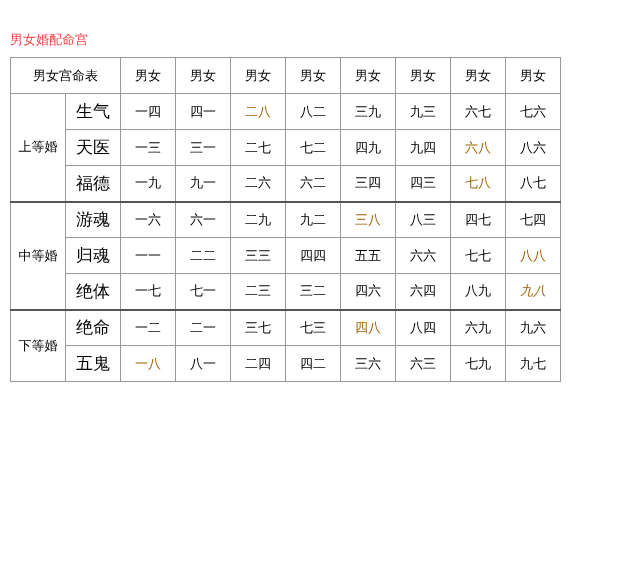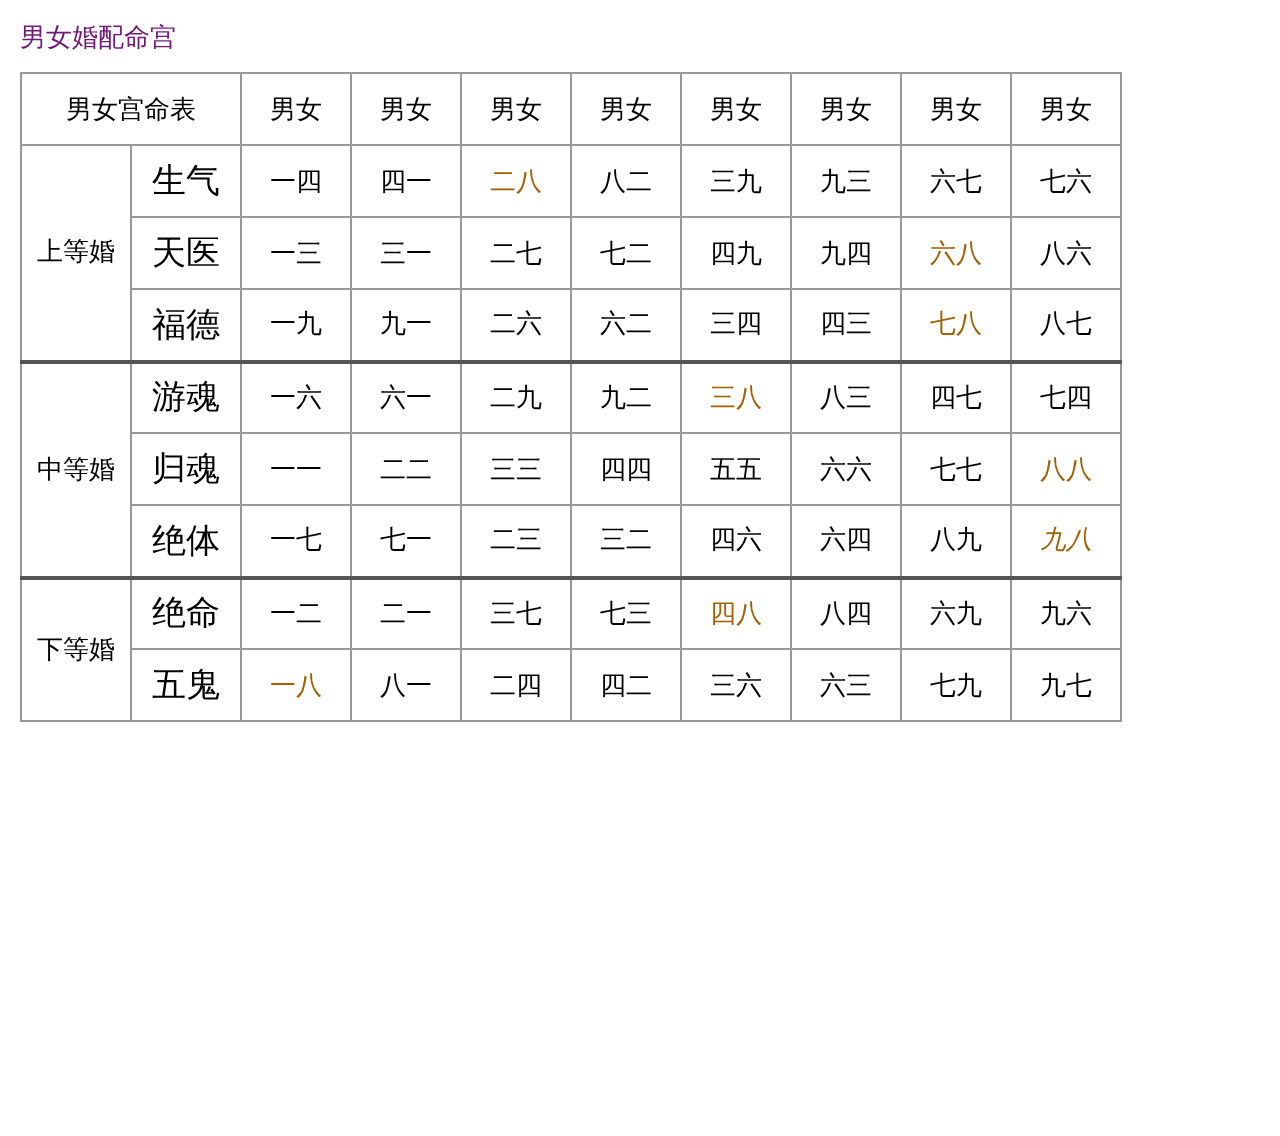--- a/index.html
+++ b/index.html
@@ -6,21 +6,22 @@
     body {
       font-family: "SimSun", "宋体", serif;
       font-size: 13px;
       background: #fff;
       padding: 10px;
       width: 640px;
     }
     .page-title {
       font-size: 13px;
       margin-bottom: 8px;
-      color: #701a75;
+      color: #ef4444;
+      margin-top: 21px;
     }
     table {
       border-collapse: collapse;
       width: 508px;
     }
     th, td {
       border: 1px solid #999;
       text-align: center;
       padding: 4px 2px;
       min-width: 55px;

